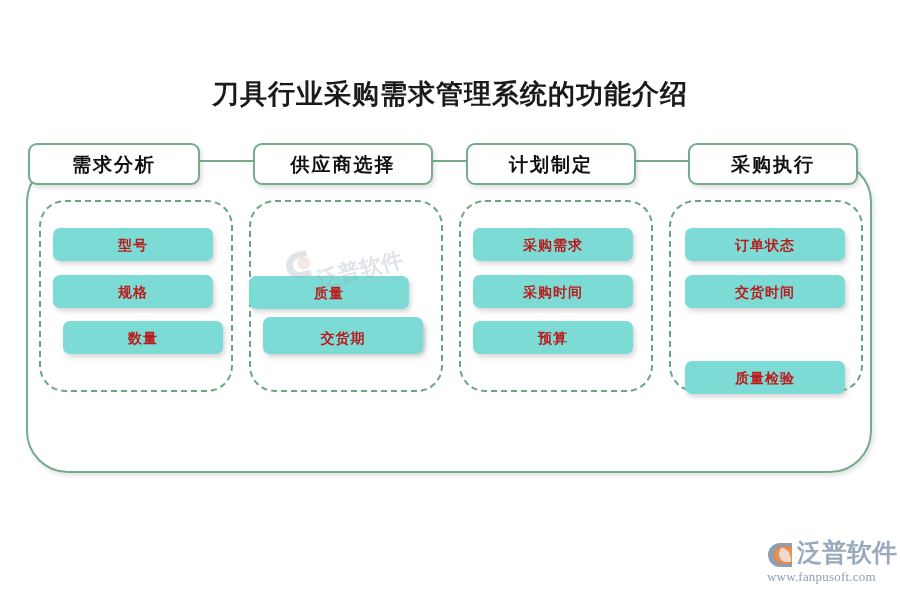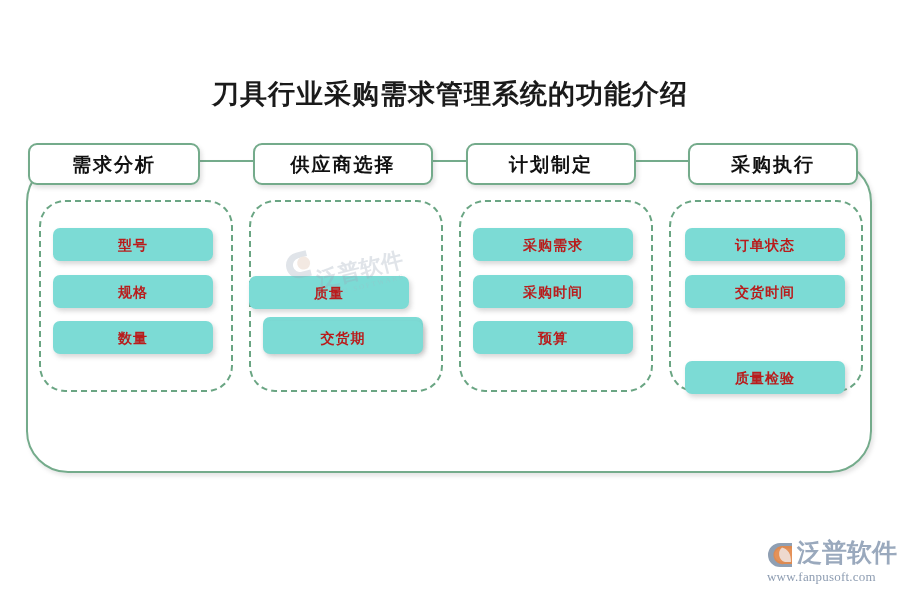--- a/index.html
+++ b/index.html
@@ -237,21 +237,21 @@
   <div class="col-group" style="left:249px;"></div>
   <div class="col-group" style="left:459px;"></div>
   <div class="col-group" style="left:669px;"></div>
 
   <div class="pill" style="left:53px;top:228px;">
     <span>型号</span>
   </div>
   <div class="pill" style="left:53px;top:275px;">
     <span>规格</span>
   </div>
-  <div class="pill" style="left:53px;top:321px;">
+  <div class="pill" style="left:63px;top:321px;">
     <span>数量</span>
   </div>
 
   <div class="pill" style="left:249px;top:228px;margin-top:48px;">
     <span>质量</span>
   </div>
   <div class="pill" style="left:263px;top:275px;margin-top:42px;">
     <span>价格</span>
   </div>
   <div class="pill" style="left:263px;top:321px;">

